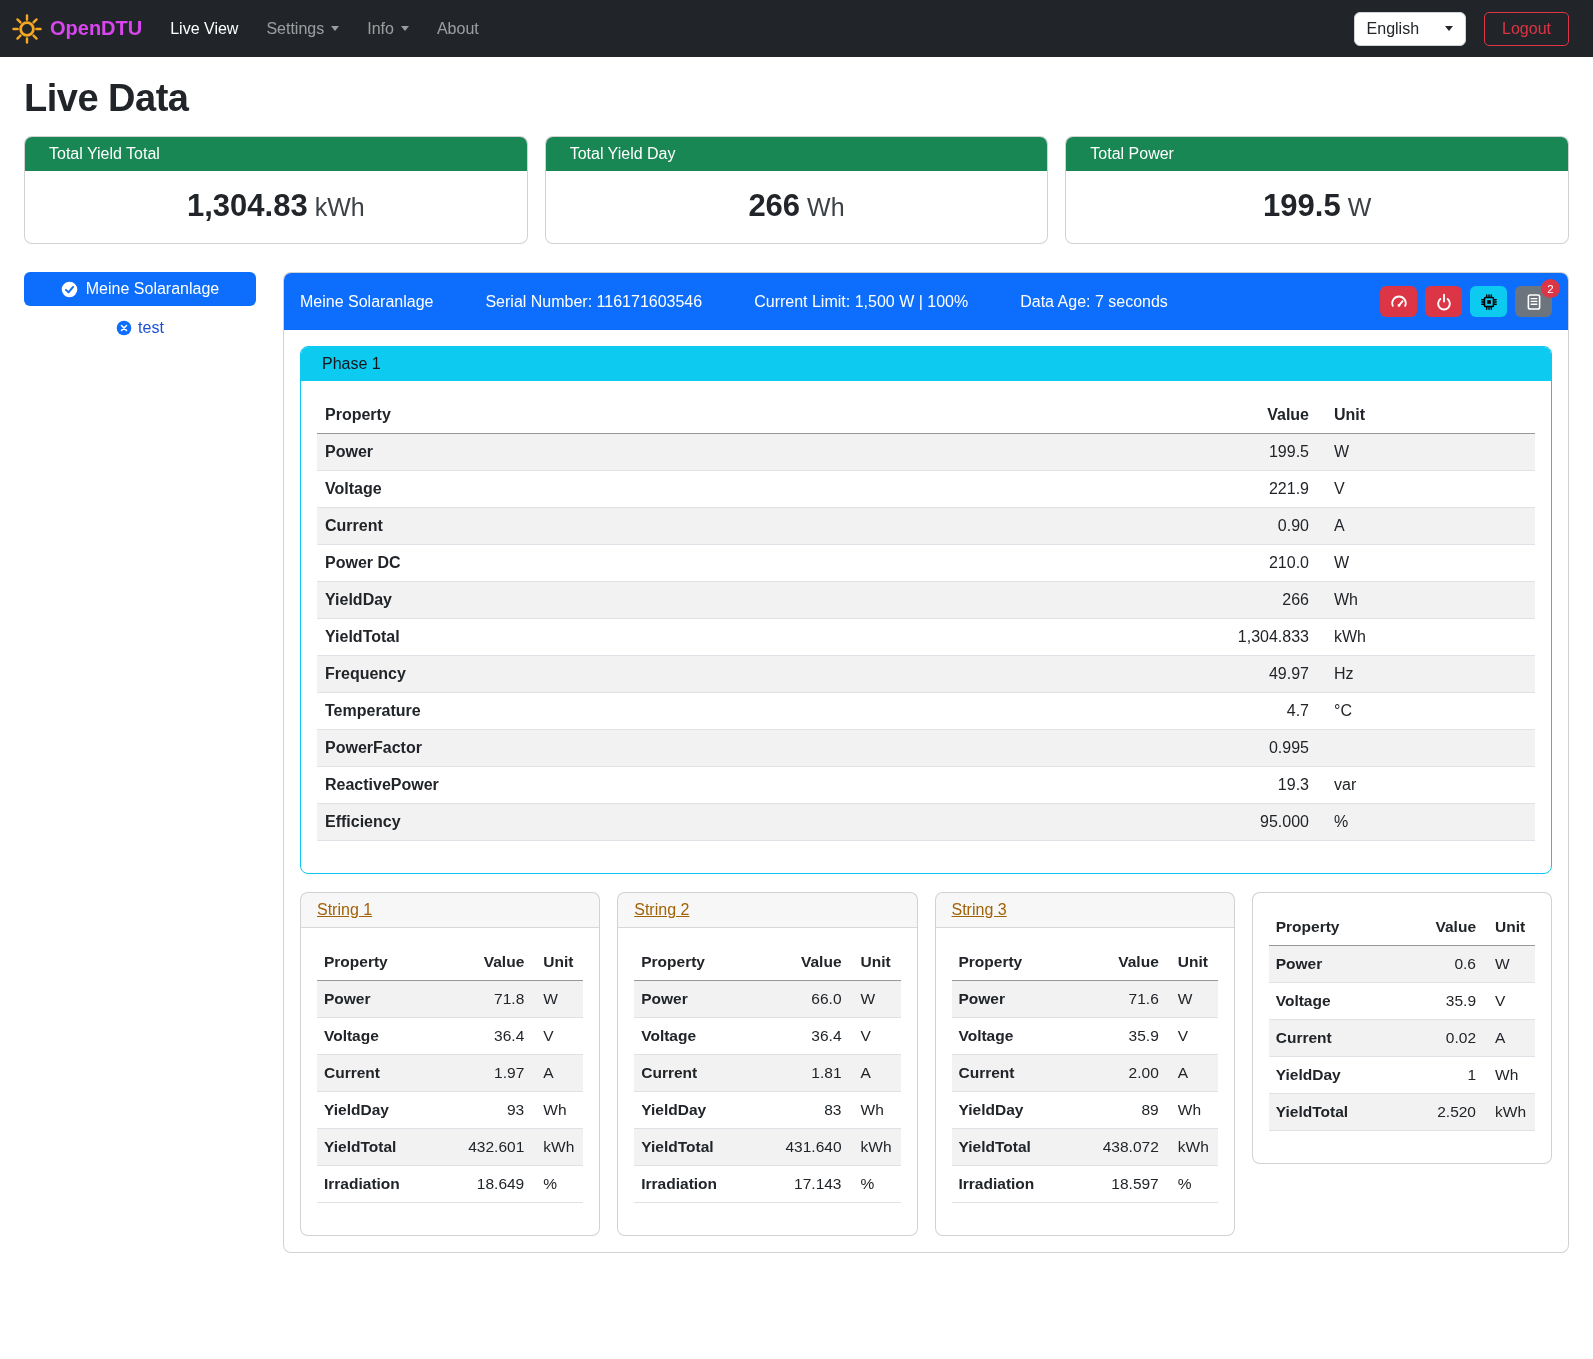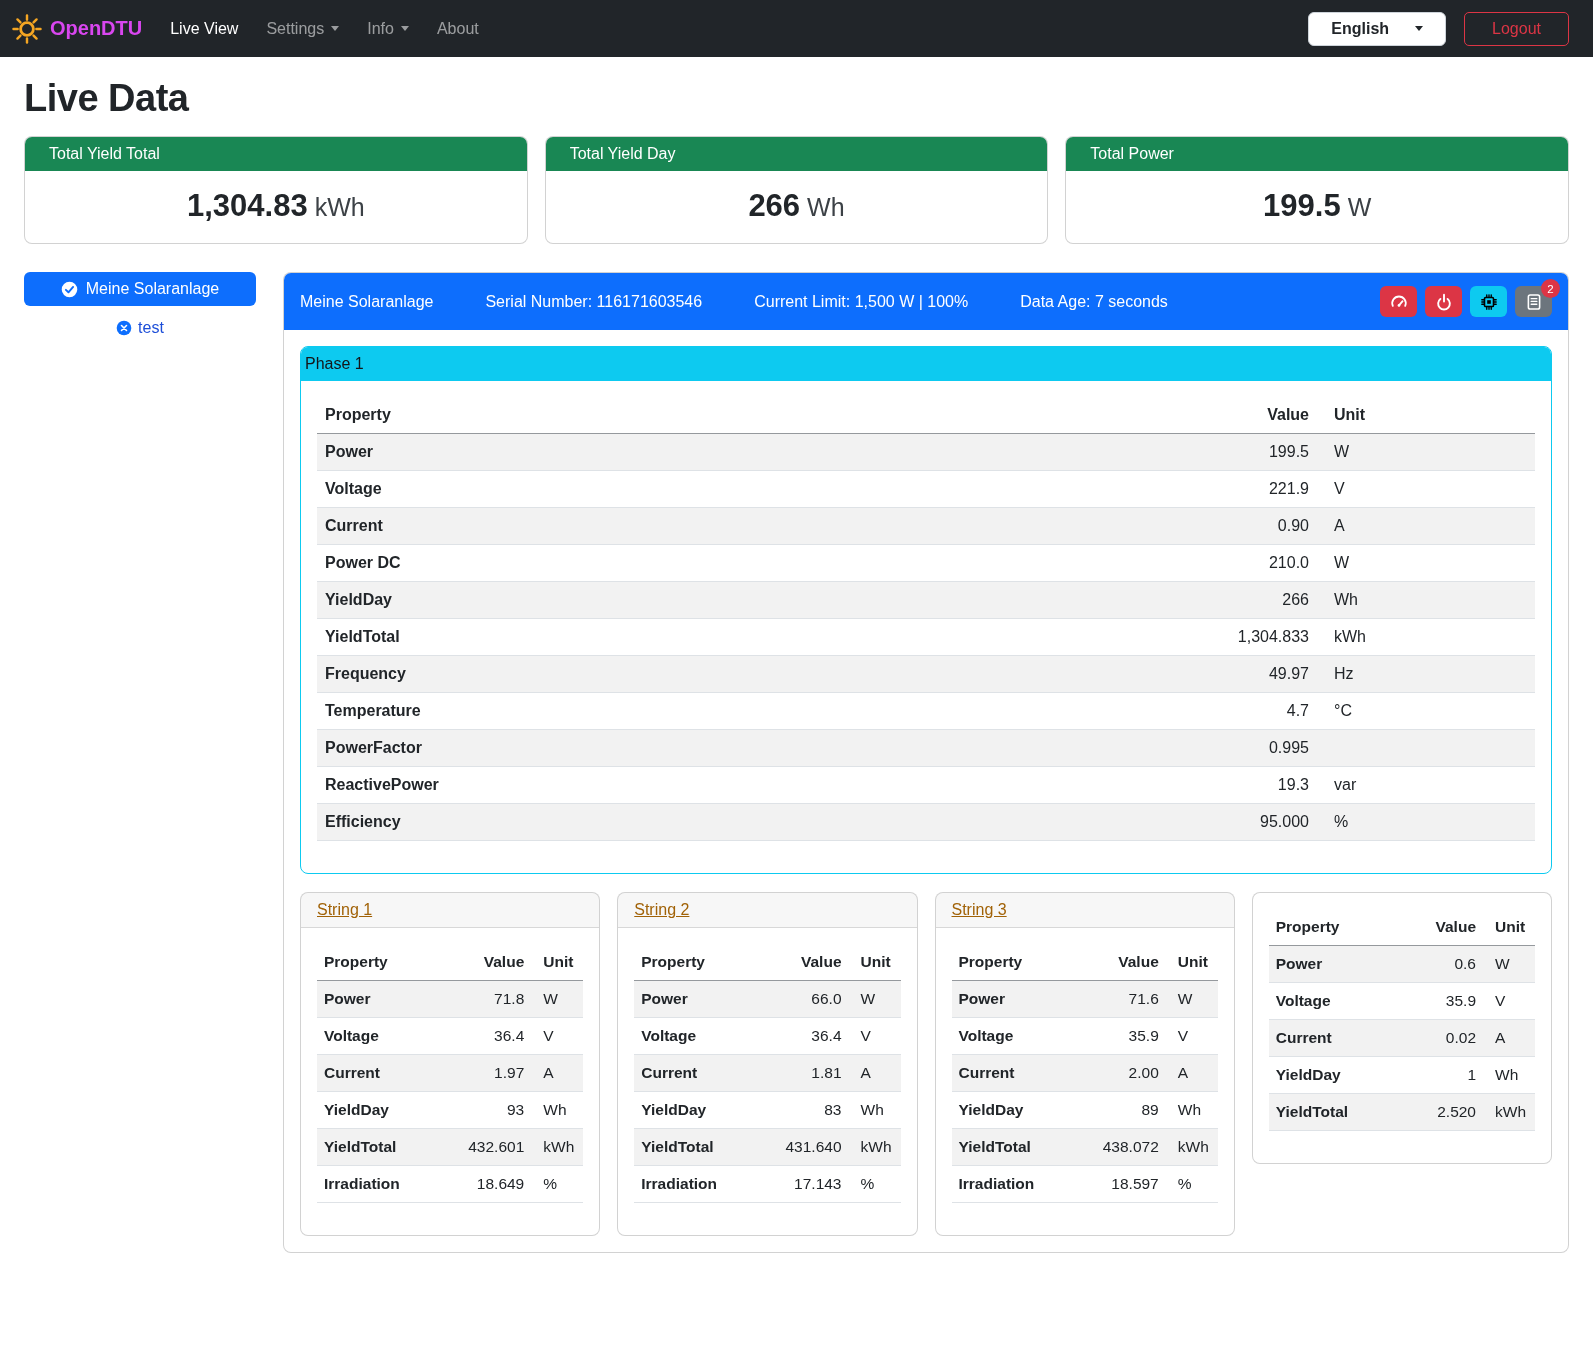--- a/index.html
+++ b/index.html
@@ -36,33 +36,33 @@
   .caret {
     display: inline-block; margin-left: 7px;
     border-left: 4.5px solid transparent;
     border-right: 4.5px solid transparent;
     border-top: 5px solid currentColor;
   }
   .nav-right { margin-left: auto; display: flex; align-items: center; gap: 18px; }
   .lang-select {
     background: #fff; color: #212529;
     border: 1px solid #ced4da; border-radius: 6px;
-    padding: 7px 22px; display: flex; align-items: center; gap: 26px;
-    cursor: pointer; font-size: 16px; font-weight: bold;
+    padding: 7px 12px; display: flex; align-items: center; gap: 26px;
+    cursor: pointer; font-size: 16px;
   }
   .select-caret {
     display: inline-block;
     border-left: 4.5px solid transparent;
     border-right: 4.5px solid transparent;
     border-top: 5px solid #212529;
   }
   .logout-btn {
     background: transparent; color: #dc3545;
     border: 1px solid #dc3545; border-radius: 5px;
-    padding: 7px 27px; font-size: 16px; cursor: pointer;
+    padding: 7px 17px; font-size: 16px; cursor: pointer;
     font-family: inherit;
   }
 
   
   .container { padding: 20px 24px 28px 24px; }
   .page-title { font-size: 38px; font-weight: 700; margin-bottom: 16px; letter-spacing: -0.5px; }
 
   .card {
     background: #fff;
     border: 1px solid rgba(0,0,0,.175);
@@ -117,21 +117,21 @@
     position: absolute; top: -7px; right: -8px;
     background: #dc3545; color: #fff;
     min-width: 19px; height: 19px; border-radius: 10px;
     font-size: 11.5px; display: flex; align-items: center; justify-content: center;
     padding: 0 4px;
   }
   .panel-body { padding: 16px; }
 
   
   .phase-card { border: 1px solid #0dcaf0; border-radius: 8px; overflow: hidden; margin-bottom: 18px; background:#fff; }
-  .phase-header { background: #0dcaf0; color: #141619; padding: 8px 4px; }
+  .phase-header { background: #0dcaf0; color: #141619; padding: 8px 21px; }
   .table-body { padding: 16px; }
 
   
   .data-table { width: 100%; border-collapse: collapse; margin-bottom: 16px; }
   .data-table th, .data-table td {
     text-align: left;
     padding: 9px 8px;
     border-bottom: 1px solid #dee2e6;
     font-size: 16px;
   }

